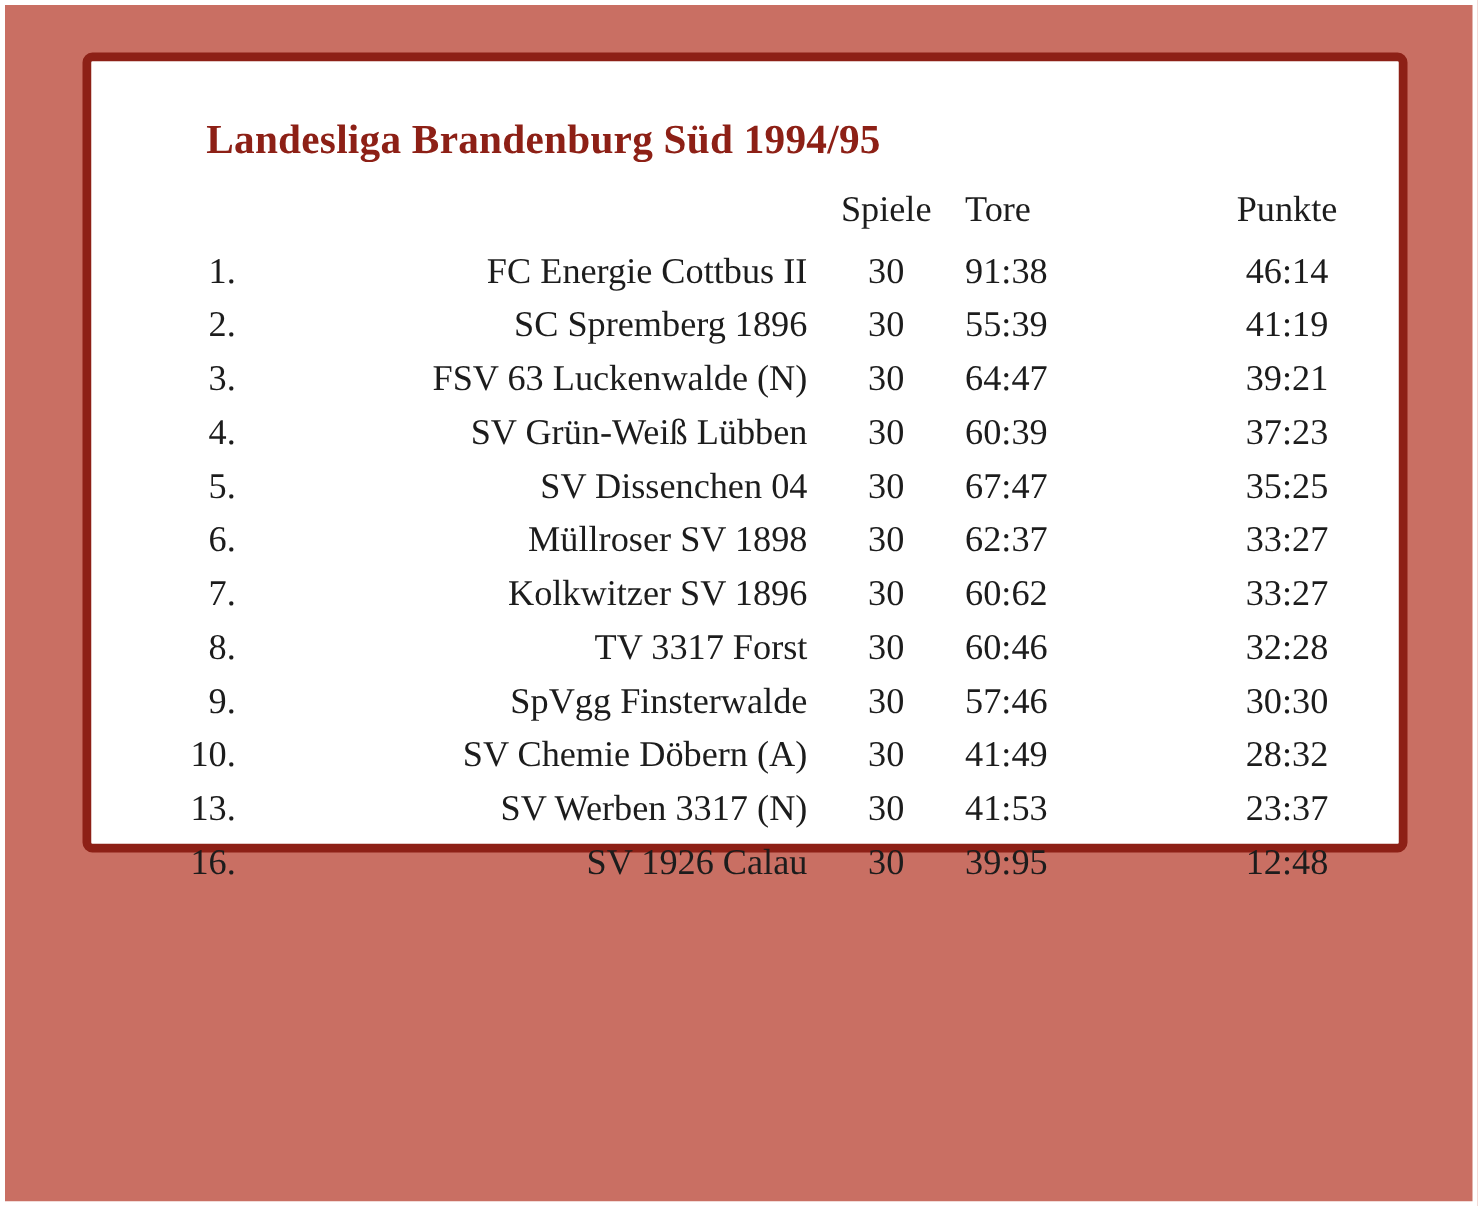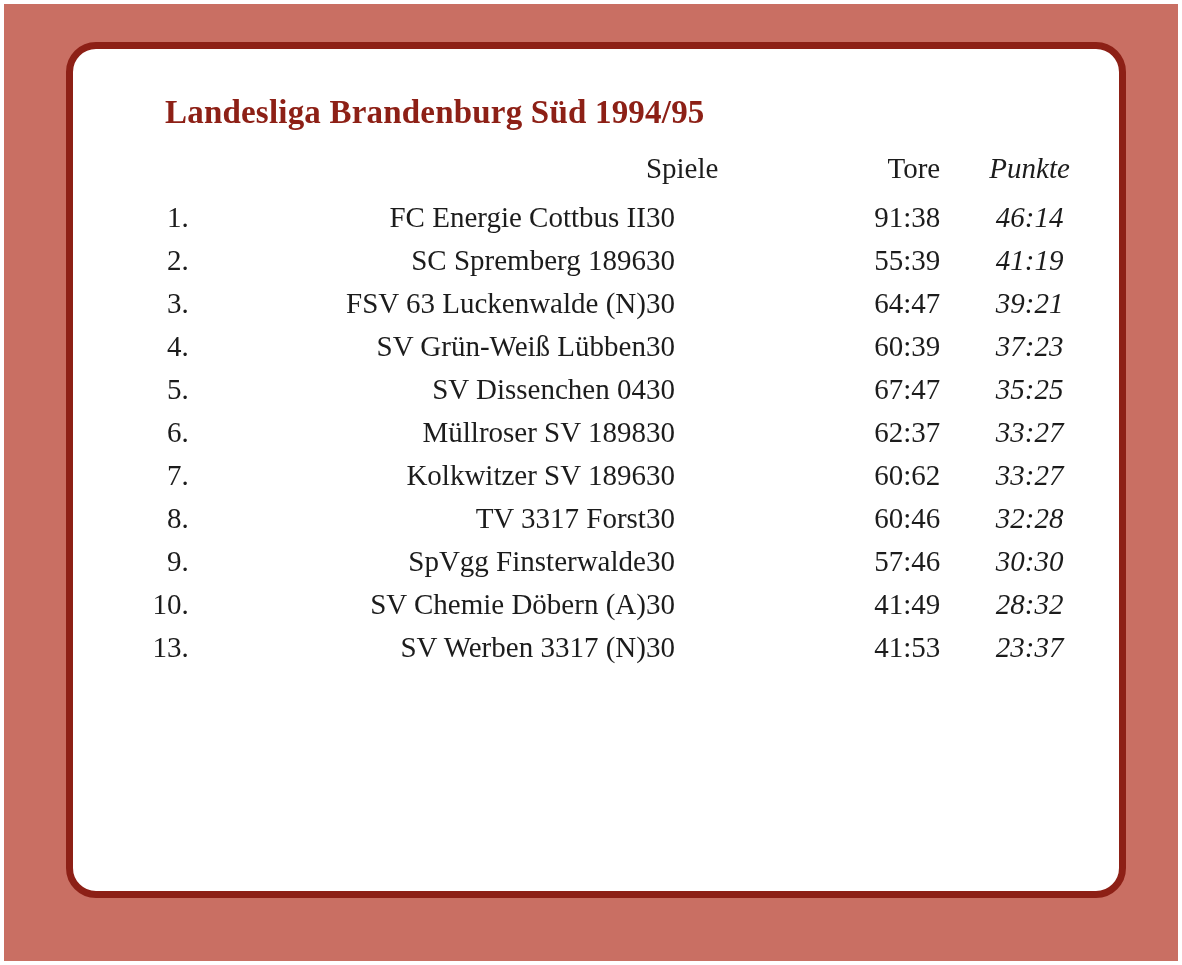--- a/index.html
+++ b/index.html
@@ -19,25 +19,25 @@
     box-sizing: border-box;
     background: #c96f63;
     border: 4px solid #ffffff;
     overflow: hidden;
   }
   .card {
     position: absolute;
     left: 62px;
     top: 38px;
     width: 1060px;
-    height: 856px;
+    height: 640px;
     box-sizing: border-box;
     background: #ffffff;
     border: 7px solid #8d2016;
-    border-radius: 30px;
+    border-radius: 8px;
   }
   .title {
     position: absolute;
     left: 92px;
     top: 45px;
     font-size: 33px;
     font-weight: bold;
     color: #8d2016;
     letter-spacing: 0.2px;
     white-space: nowrap;
@@ -57,30 +57,29 @@
     line-height: 43px;
     padding: 0;
     vertical-align: baseline;
     white-space: nowrap;
   }
   th.h-blank {
     width: 545px;
   }
   th.h-spiele, td.c-spiele {
     width: 120px;
-    text-align: left;
+    text-align: center;
   }
   th.h-tore, td.c-tore {
     width: 160px;
-    text-align: right;
+    text-align: left;
   }
   th.h-punkte, td.c-punkte {
     width: 170px;
     text-align: center;
-    font-style: italic;
   }
   table.standings thead th {
     padding-bottom: 6px;
   }
   td.c-rank {
     width: 110px;
     text-align: right;
     padding-right: 0;
   }
   td.c-team {
@@ -177,17 +176,24 @@
           <td class="c-tore">41:49</td>
           <td class="c-punkte">28:32</td>
         </tr>
         <tr>
           <td class="c-rank">13.</td>
           <td class="c-team">SV Werben 3317 (N)</td>
           <td class="c-spiele">30</td>
           <td class="c-tore">41:53</td>
           <td class="c-punkte">23:37</td>
         </tr>
+        <tr>
+          <td class="c-rank">16.</td>
+          <td class="c-team">SV 1926 Calau</td>
+          <td class="c-spiele">30</td>
+          <td class="c-tore">39:95</td>
+          <td class="c-punkte">12:48</td>
+        </tr>
       </tbody>
     </table>
 
   </div>
 </div>
 
 </body></html>

